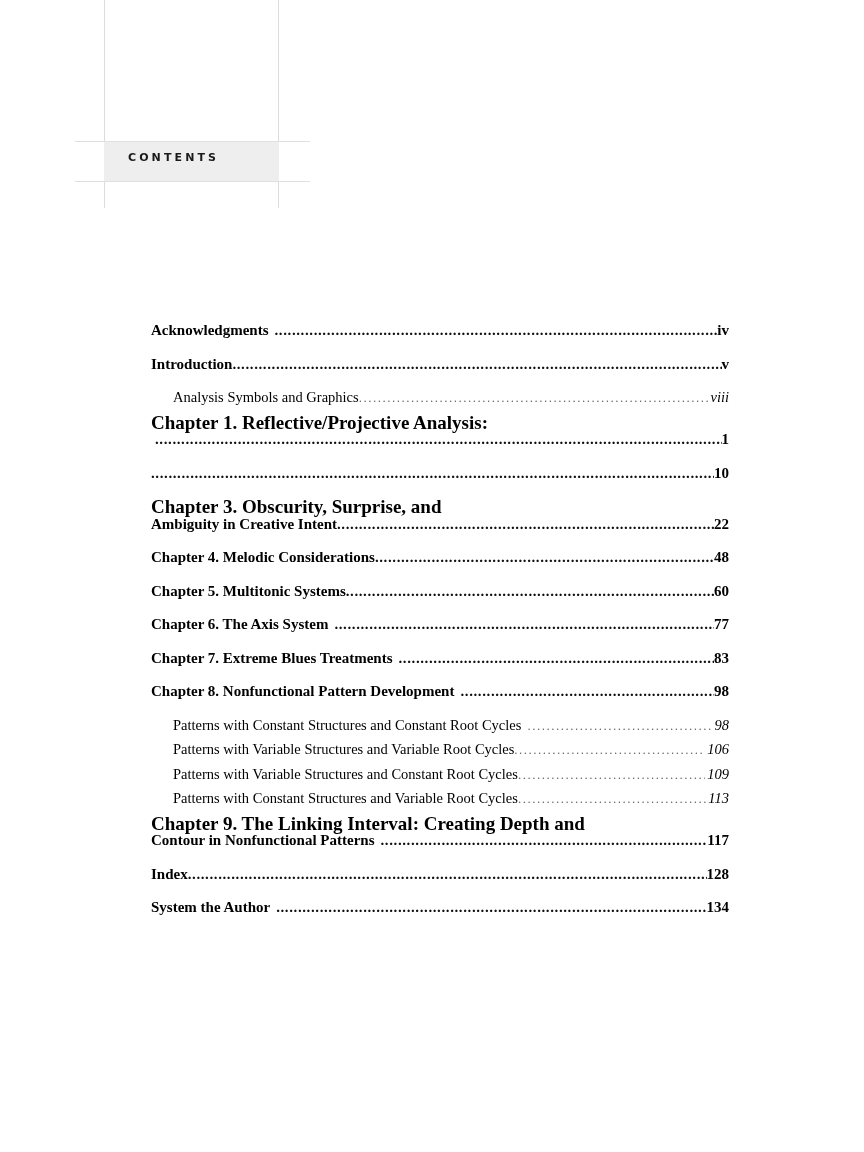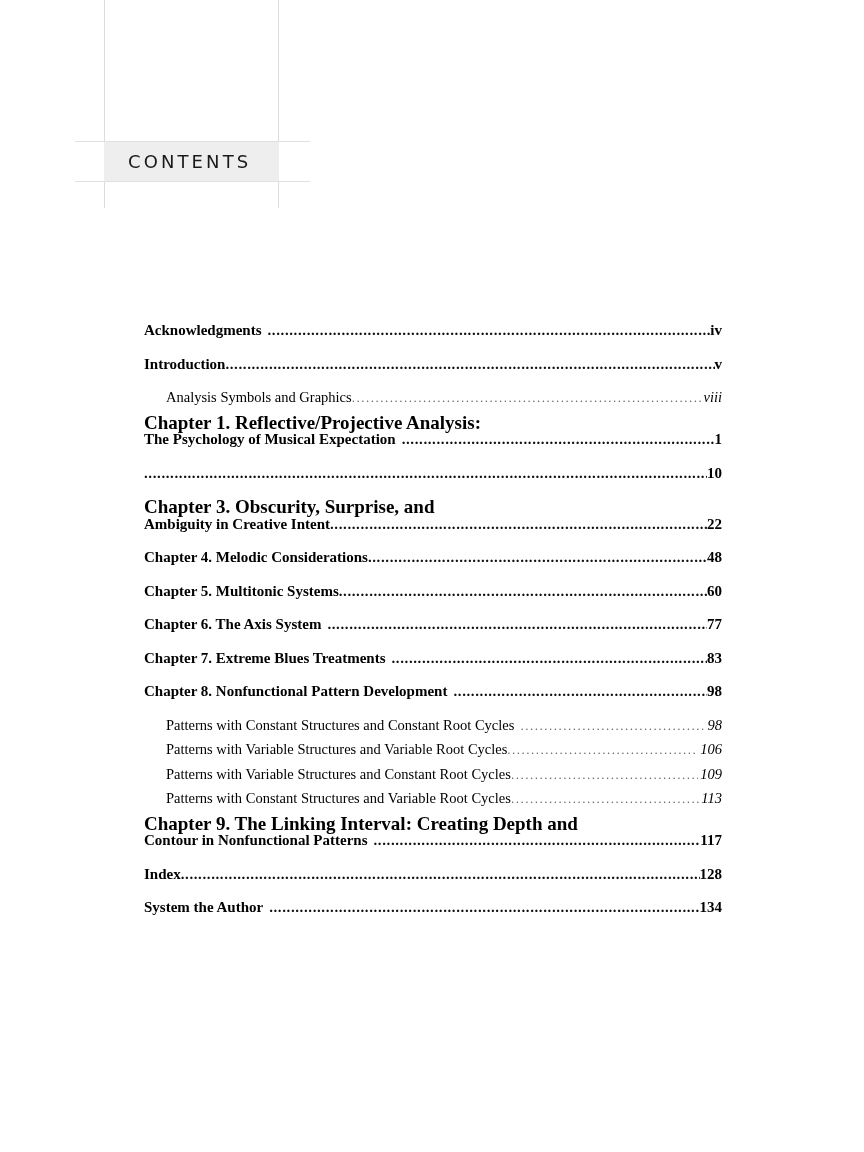--- a/index.html
+++ b/index.html
@@ -50,31 +50,31 @@
     top: 142px;
     width: 175px;
     height: 39px;
     background: #eeeeee;
   }
   #contents-title {
     position: absolute;
     left: 128px;
     top: 151px;
     font-family: "DejaVu Sans", sans-serif;
-    font-weight: 400;
-    font-size: 18px;
+    font-weight: 700;
+    font-size: 11px;
     letter-spacing: 3.1px;
     color: #1a1a1a;
     white-space: nowrap;
   }
 
   
   #toc {
     position: absolute;
-    left: 144px;
+    left: 151px;
     top: 322px;
     width: 578px;
   }
   .toc-entry {
     position: relative;
     margin-bottom: 16px;
   }
   .toc-entry.sub {
     margin-left: 22px;
     margin-bottom: 7px;
@@ -167,21 +167,20 @@
     <div class="toc-entry sub">
       <div class="entry-row">
         <span class="entry-title">Analysis Symbols and Graphics</span>
         <span class="entry-leader">................................................................................................................................................................................................................................................................................................................................................................................................................</span>
         <span class="entry-page">viii</span>
       </div>
     </div>
     <div class="toc-entry main">
       <div class="entry-line1">Chapter 1. Reflective/Projective Analysis:</div>
       <div class="entry-row">
-        <span class="entry-title gap-after">The Psychology of Musical Expectation</span>
         <span class="entry-leader gap-before">................................................................................................................................................................................................................................................................................................................................................................................................................</span>
         <span class="entry-page">1</span>
       </div>
     </div>
     <div class="toc-entry main">
       <div class="entry-row">
         <span class="entry-leader">................................................................................................................................................................................................................................................................................................................................................................................................................</span>
         <span class="entry-page">10</span>
       </div>
     </div>

